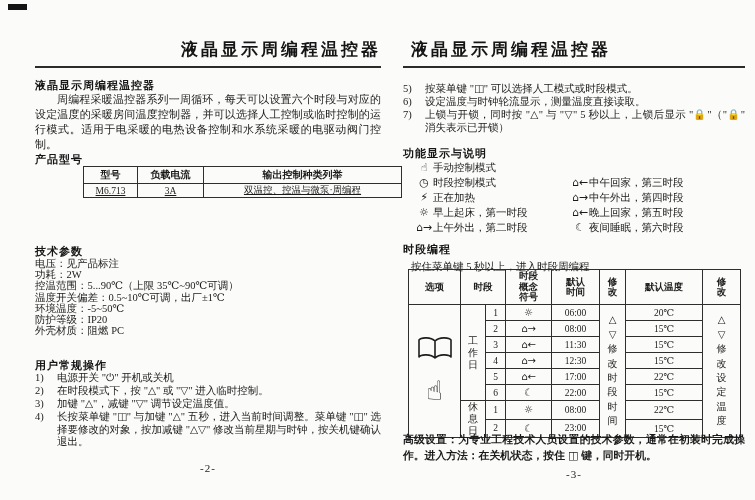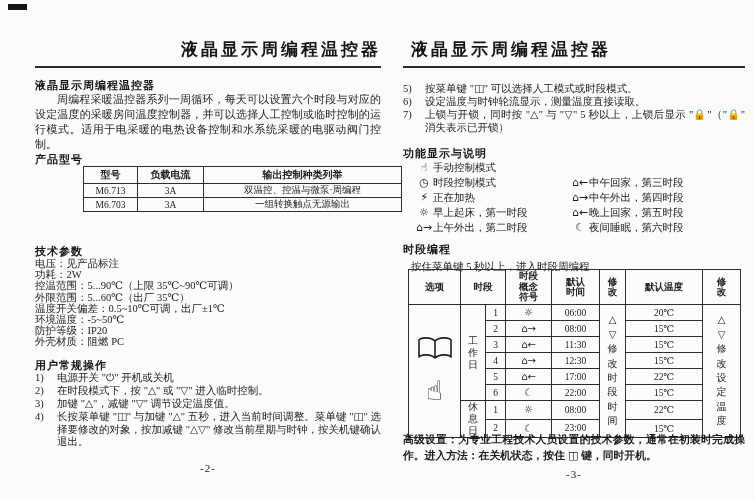--- a/index.html
+++ b/index.html
@@ -30,21 +30,21 @@
   .op .num{flex:none;width:22px;}
   .op .optext{flex:1;}
   .pnum{text-align:center;font-size:11px;letter-spacing:1px;}
 
   
   .ptable{border-collapse:collapse;table-layout:fixed;width:318px;
           font-size:9.5px;text-align:center;margin-left:36px;}
   .ptable th,.ptable td{border:1px solid #2e2e2e;padding:0;overflow:hidden;white-space:nowrap;}
   .ptable th{height:16px;font-family:"Liberation Sans","DejaVu Sans",sans-serif;
              font-weight:bold;font-size:10px;}
-  .ptable td{height:13px;}
+  .ptable td{height:13px;text-decoration:underline;}
 
   
   .fitem{display:flex;align-items:center;font-size:10.5px;line-height:15px;white-space:nowrap;}
   .ficon{flex:none;width:18px;text-align:center;font-size:11px;
          font-family:"DejaVu Sans","Liberation Sans",sans-serif;}
 
   
   .prtable{border-collapse:collapse;table-layout:fixed;width:332px;
            font-size:9.5px;text-align:center;}
   .prtable th,.prtable td{border:1px solid #2e2e2e;padding:0;vertical-align:middle;overflow:hidden;}
@@ -89,34 +89,28 @@
         <tr>
       <th>型号</th>
       <th>负载电流</th>
       <th>输出控制种类列举</th>
     </tr>
     <tr>
       <td>M6.713</td>
       <td>3A</td>
       <td>双温控、控温与微泵·周编程</td>
     </tr>
-    <tr>
-      <td>M6.703</td>
-      <td>3A</td>
-      <td>一组转换触点无源输出</td>
-    </tr>
   </tbody>
     </table>
 
   <div class="abs sec" style="top:206px">技术参数</div>
   <div class="abs" style="top:220px">
     <div class="specline">电压：见产品标注</div>
     <div class="specline">功耗：2W</div>
     <div class="specline">控温范围：5...90℃（上限 35℃~90℃可调）</div>
-    <div class="specline">外限范围：5...60℃（出厂 35℃）</div>
     <div class="specline">温度开关偏差：0.5~10℃可调，出厂±1℃</div>
     <div class="specline">环境温度：-5~50℃</div>
     <div class="specline">防护等级：IP20</div>
     <div class="specline">外壳材质：阻燃 PC</div>
   </div>
 
   <div class="abs sec" style="top:320px">用户常规操作</div>
   <div class="abs" style="top:334px">
     <div class="op">
       <span class="num">1)</span>

